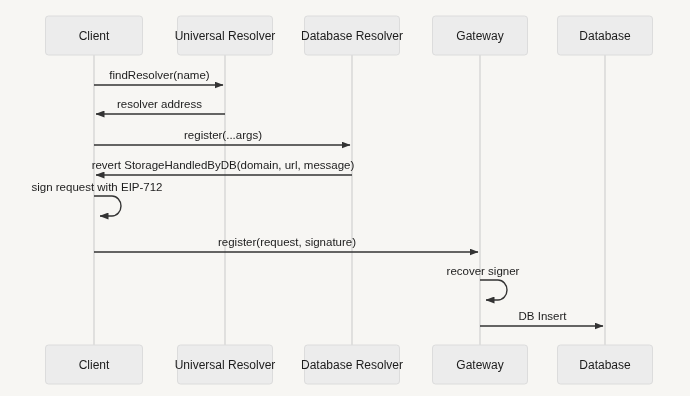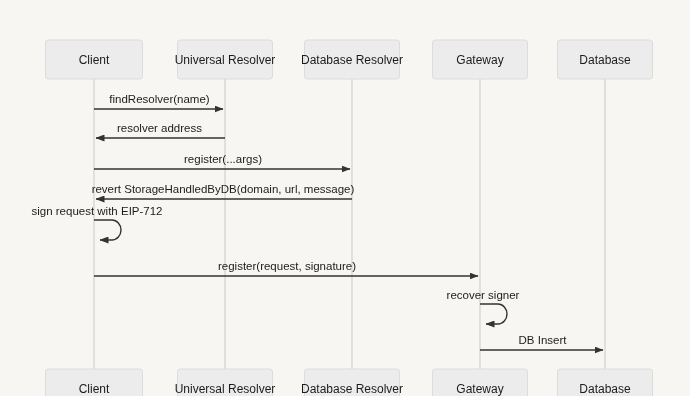--- a/index.html
+++ b/index.html
@@ -10,21 +10,20 @@
     width: 690px;
     height: 396px;
     background: #f7f6f3;
     font-family: "Liberation Sans", sans-serif;
     overflow: hidden;
   }
   #diagram {
     position: relative;
     width: 690px;
     height: 348px;
-    margin-top: 24px;
   }
   #diagram svg {
     position: absolute;
     top: 0;
     left: 0;
     width: 690px;
     height: 396px;
   }
   .actor-box {
     fill: #ececec;

